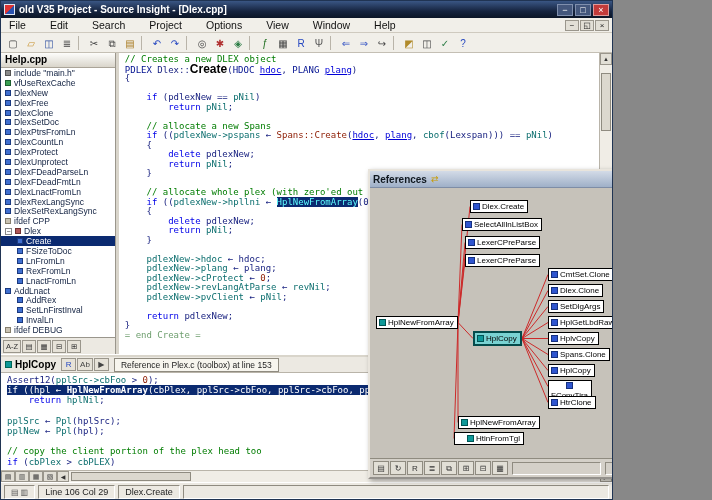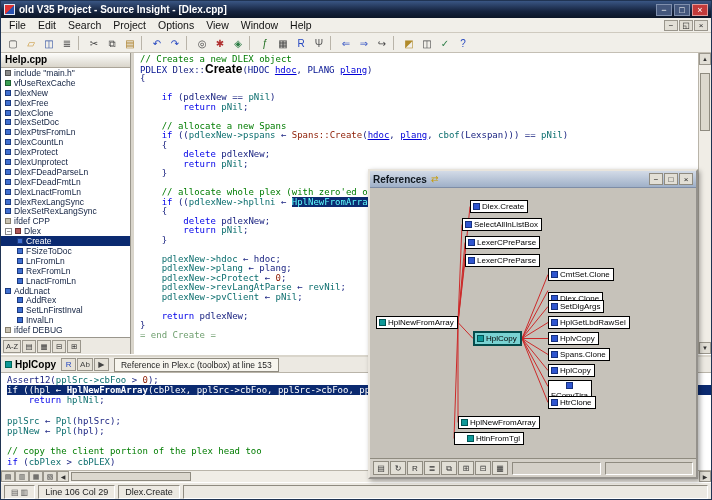--- a/index.html
+++ b/index.html
@@ -1,38 +1,38 @@
 <!DOCTYPE html>
 <html><head>
 <meta charset="utf-8">
 <style>
   * { margin:0; padding:0; box-sizing:border-box; }
   html,body { background:#888; font-family:"Liberation Sans", sans-serif; }
   .app {
-    position:relative; width:712px; height:500px; overflow:hidden;
+    position:relative; width:613px; height:500px; overflow:hidden;
     background:#ece9e2; border:1px solid #203453;
   }
 
   
   .titlebar {
     height:17px; display:flex; align-items:center; padding:0 3px;
     background:linear-gradient(#3a5684,#16243f 60%,#0b1526); color:#fff;
   }
   .app-icon { width:11px; height:11px; margin-right:4px;
     background:linear-gradient(135deg,#d33 0 50%,#2a52b0 50% 100%); border:1px solid #dfe6f2; }
   .title-text { font-size:10px; font-weight:bold; flex:1; white-space:nowrap; overflow:hidden; }
   .win-controls { display:flex; gap:2px; }
   .win-btn { width:16px; height:12px; font-size:9px; line-height:11px; text-align:center;
     background:#44577c; color:#fff; border:1px solid #7f8fad; cursor:default; }
   .win-btn.close { background:#c23b3b; border-color:#e09a9a; }
 
   
   .menubar { height:15px; display:flex; align-items:center; background:#f1efe9;
     border-bottom:1px solid #cfcabf; padding:0 2px; }
-  .menu-items { display:flex; flex:1; }
+  .menu-items { display:flex; flex:1;gap:12px; }
   .menu-item { font-size:10.5px; padding:0 6px; color:#111; }
   .mdi-controls { display:flex; gap:1px; margin-right:1px; }
   .mdi-btn { width:14px; height:11px; font-size:8px; line-height:10px; text-align:center;
     background:#e2dfd6; border:1px solid #9a968c; color:#222; }
 
   
   .toolbar { height:20px; display:flex; align-items:center; background:#f1efe9;
     border-bottom:1px solid #c4bfb4; padding:0 3px; }
   .tb-btn { width:18px; height:16px; font-size:10px; line-height:15px; text-align:center;
     color:#333; border:1px solid #f1efe9; }
@@ -474,21 +474,21 @@
           <span>HplNewFromArray</span>
         </div>
         <div class="ref-node ref-sel" style="left: 103px; top: 143px;">
           <span class="ref-ico teal"></span>
           <span>HplCopy</span>
         </div>
         <div class="ref-node" style="left: 178px; top: 80px;">
           <span class="ref-ico blue"></span>
           <span>CmtSet.Clone</span>
         </div>
-        <div class="ref-node" style="left: 178px; top: 104px;">
+        <div class="ref-node" style="left: 178px; top: 96px;">
           <span class="ref-ico blue"></span>
           <span>Dlex.Clone</span>
         </div>
         <div class="ref-node" style="left: 178px; top: 112px;">
           <span class="ref-ico blue"></span>
           <span>SetDlgArgs</span>
         </div>
         <div class="ref-node" style="left: 178px; top: 128px;">
           <span class="ref-ico blue"></span>
           <span>HplGetLbdRawSel</span>

